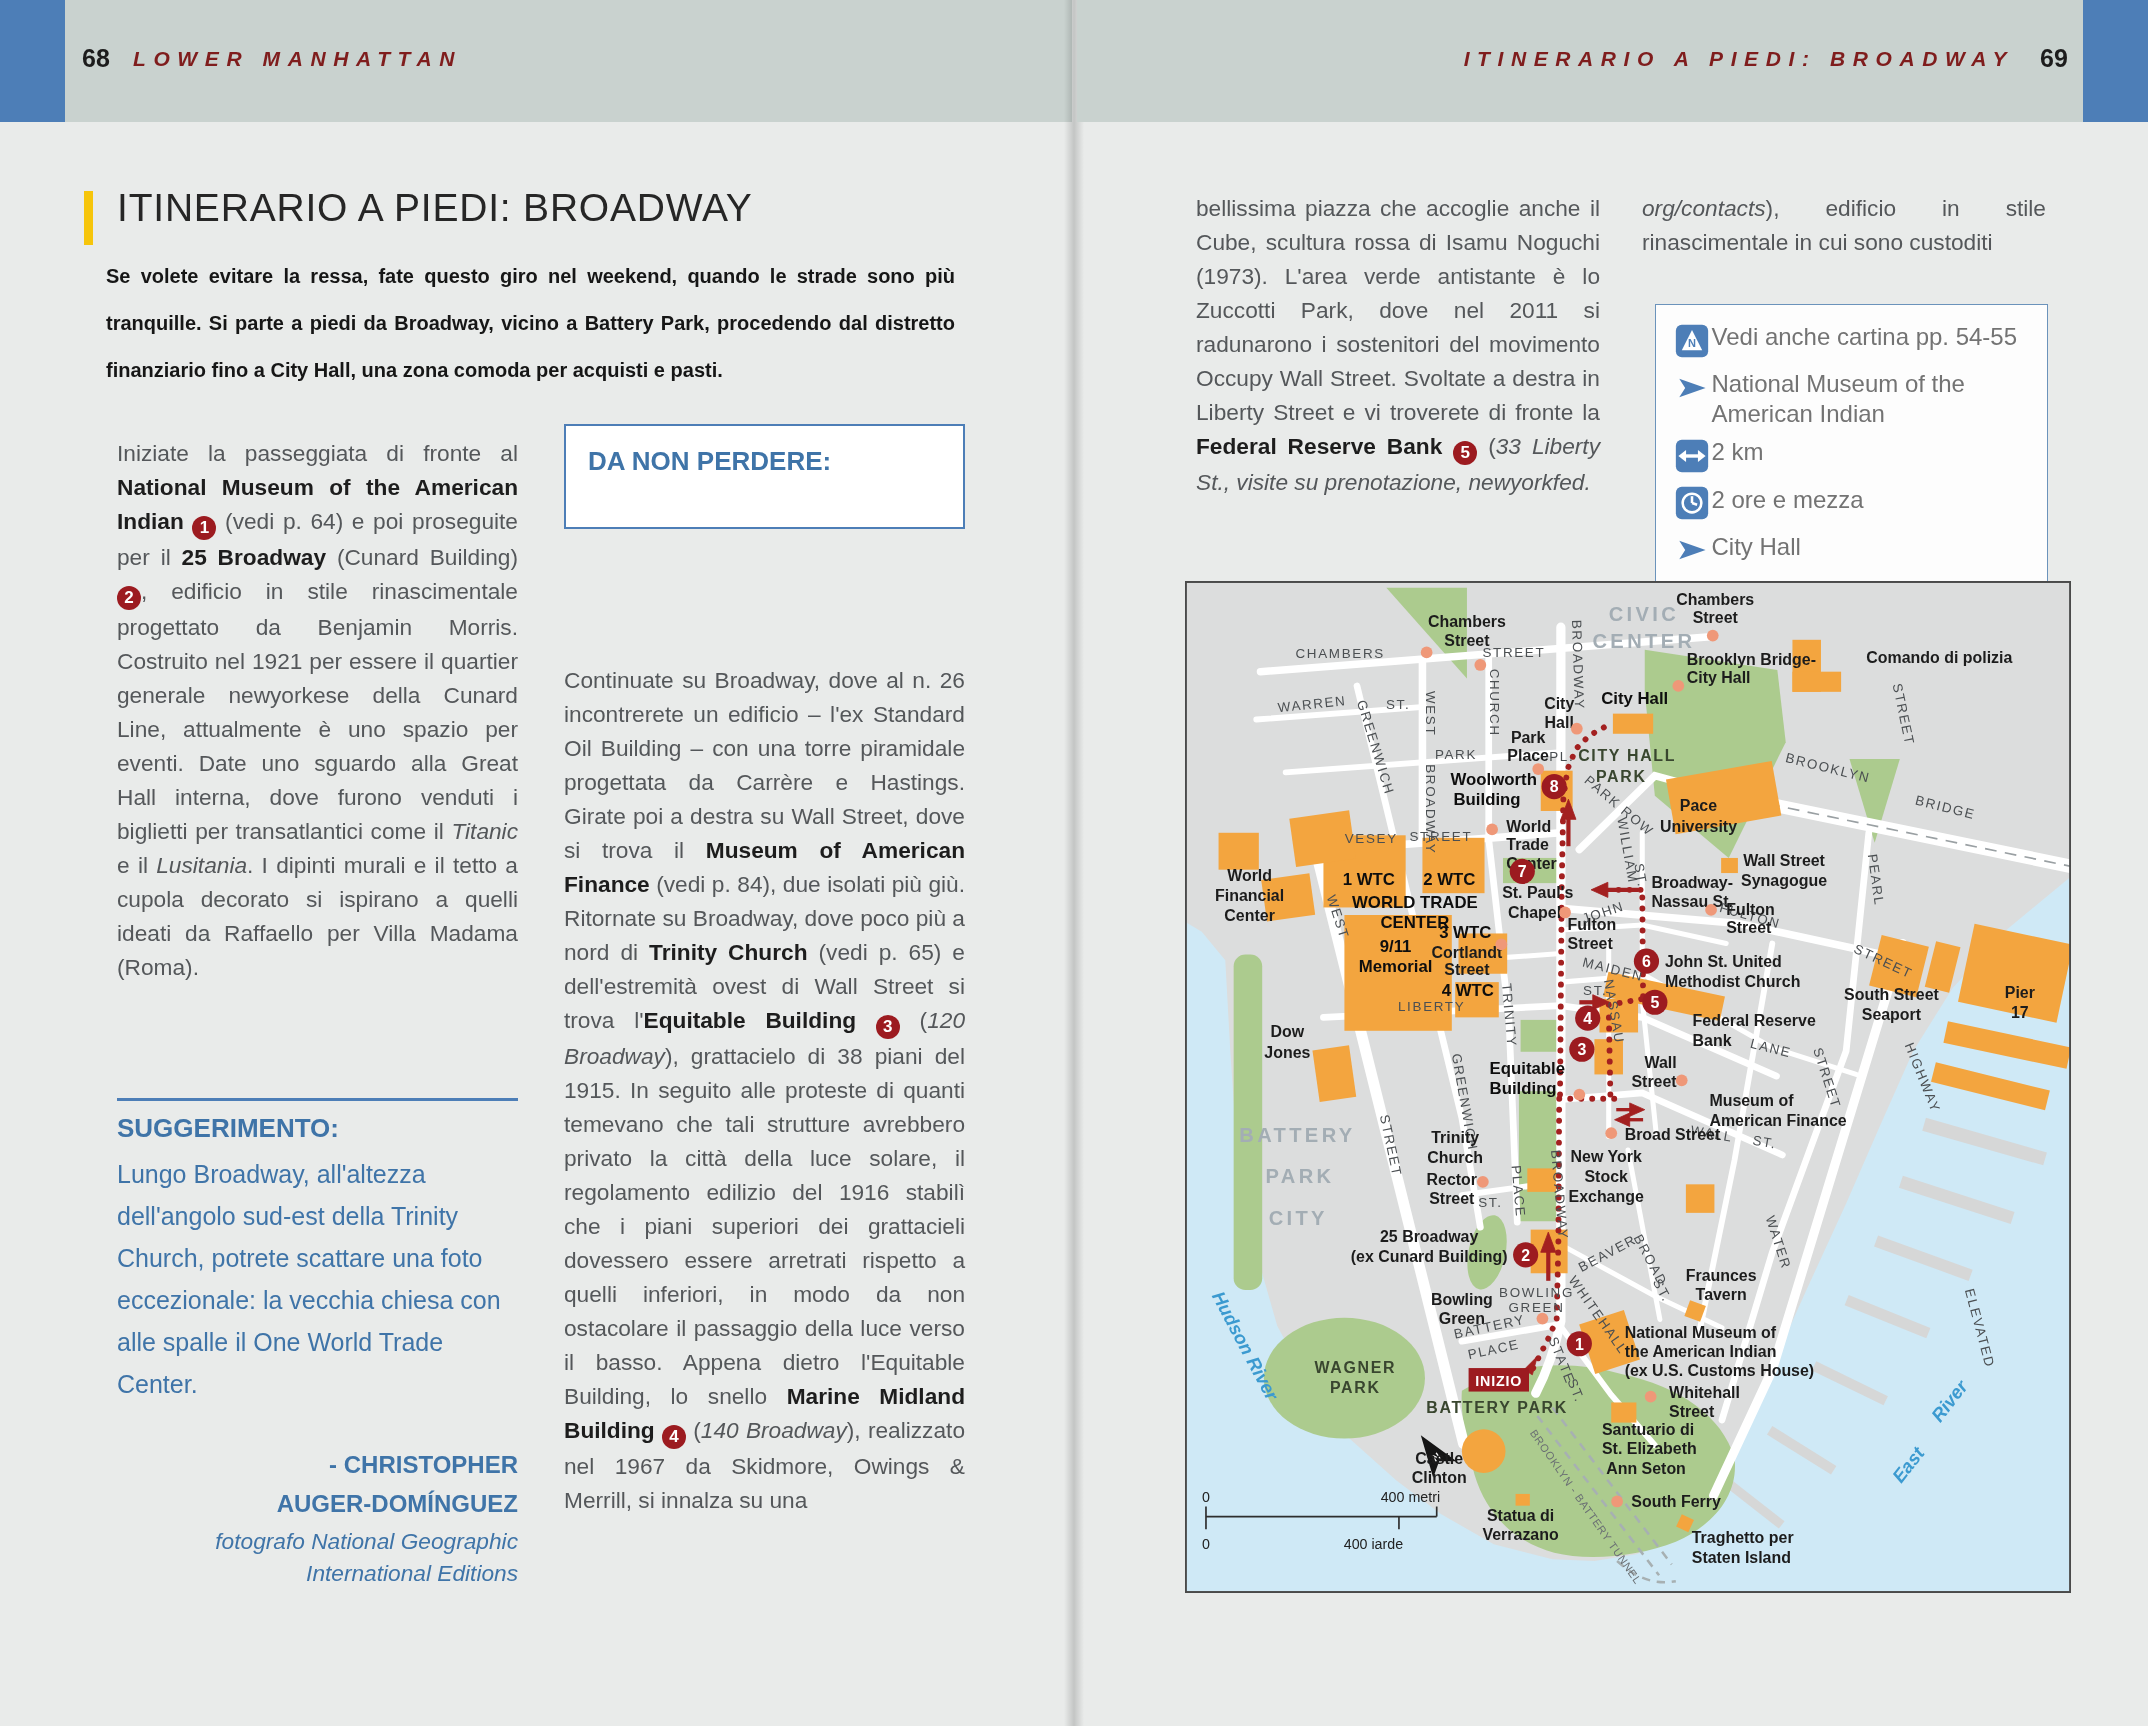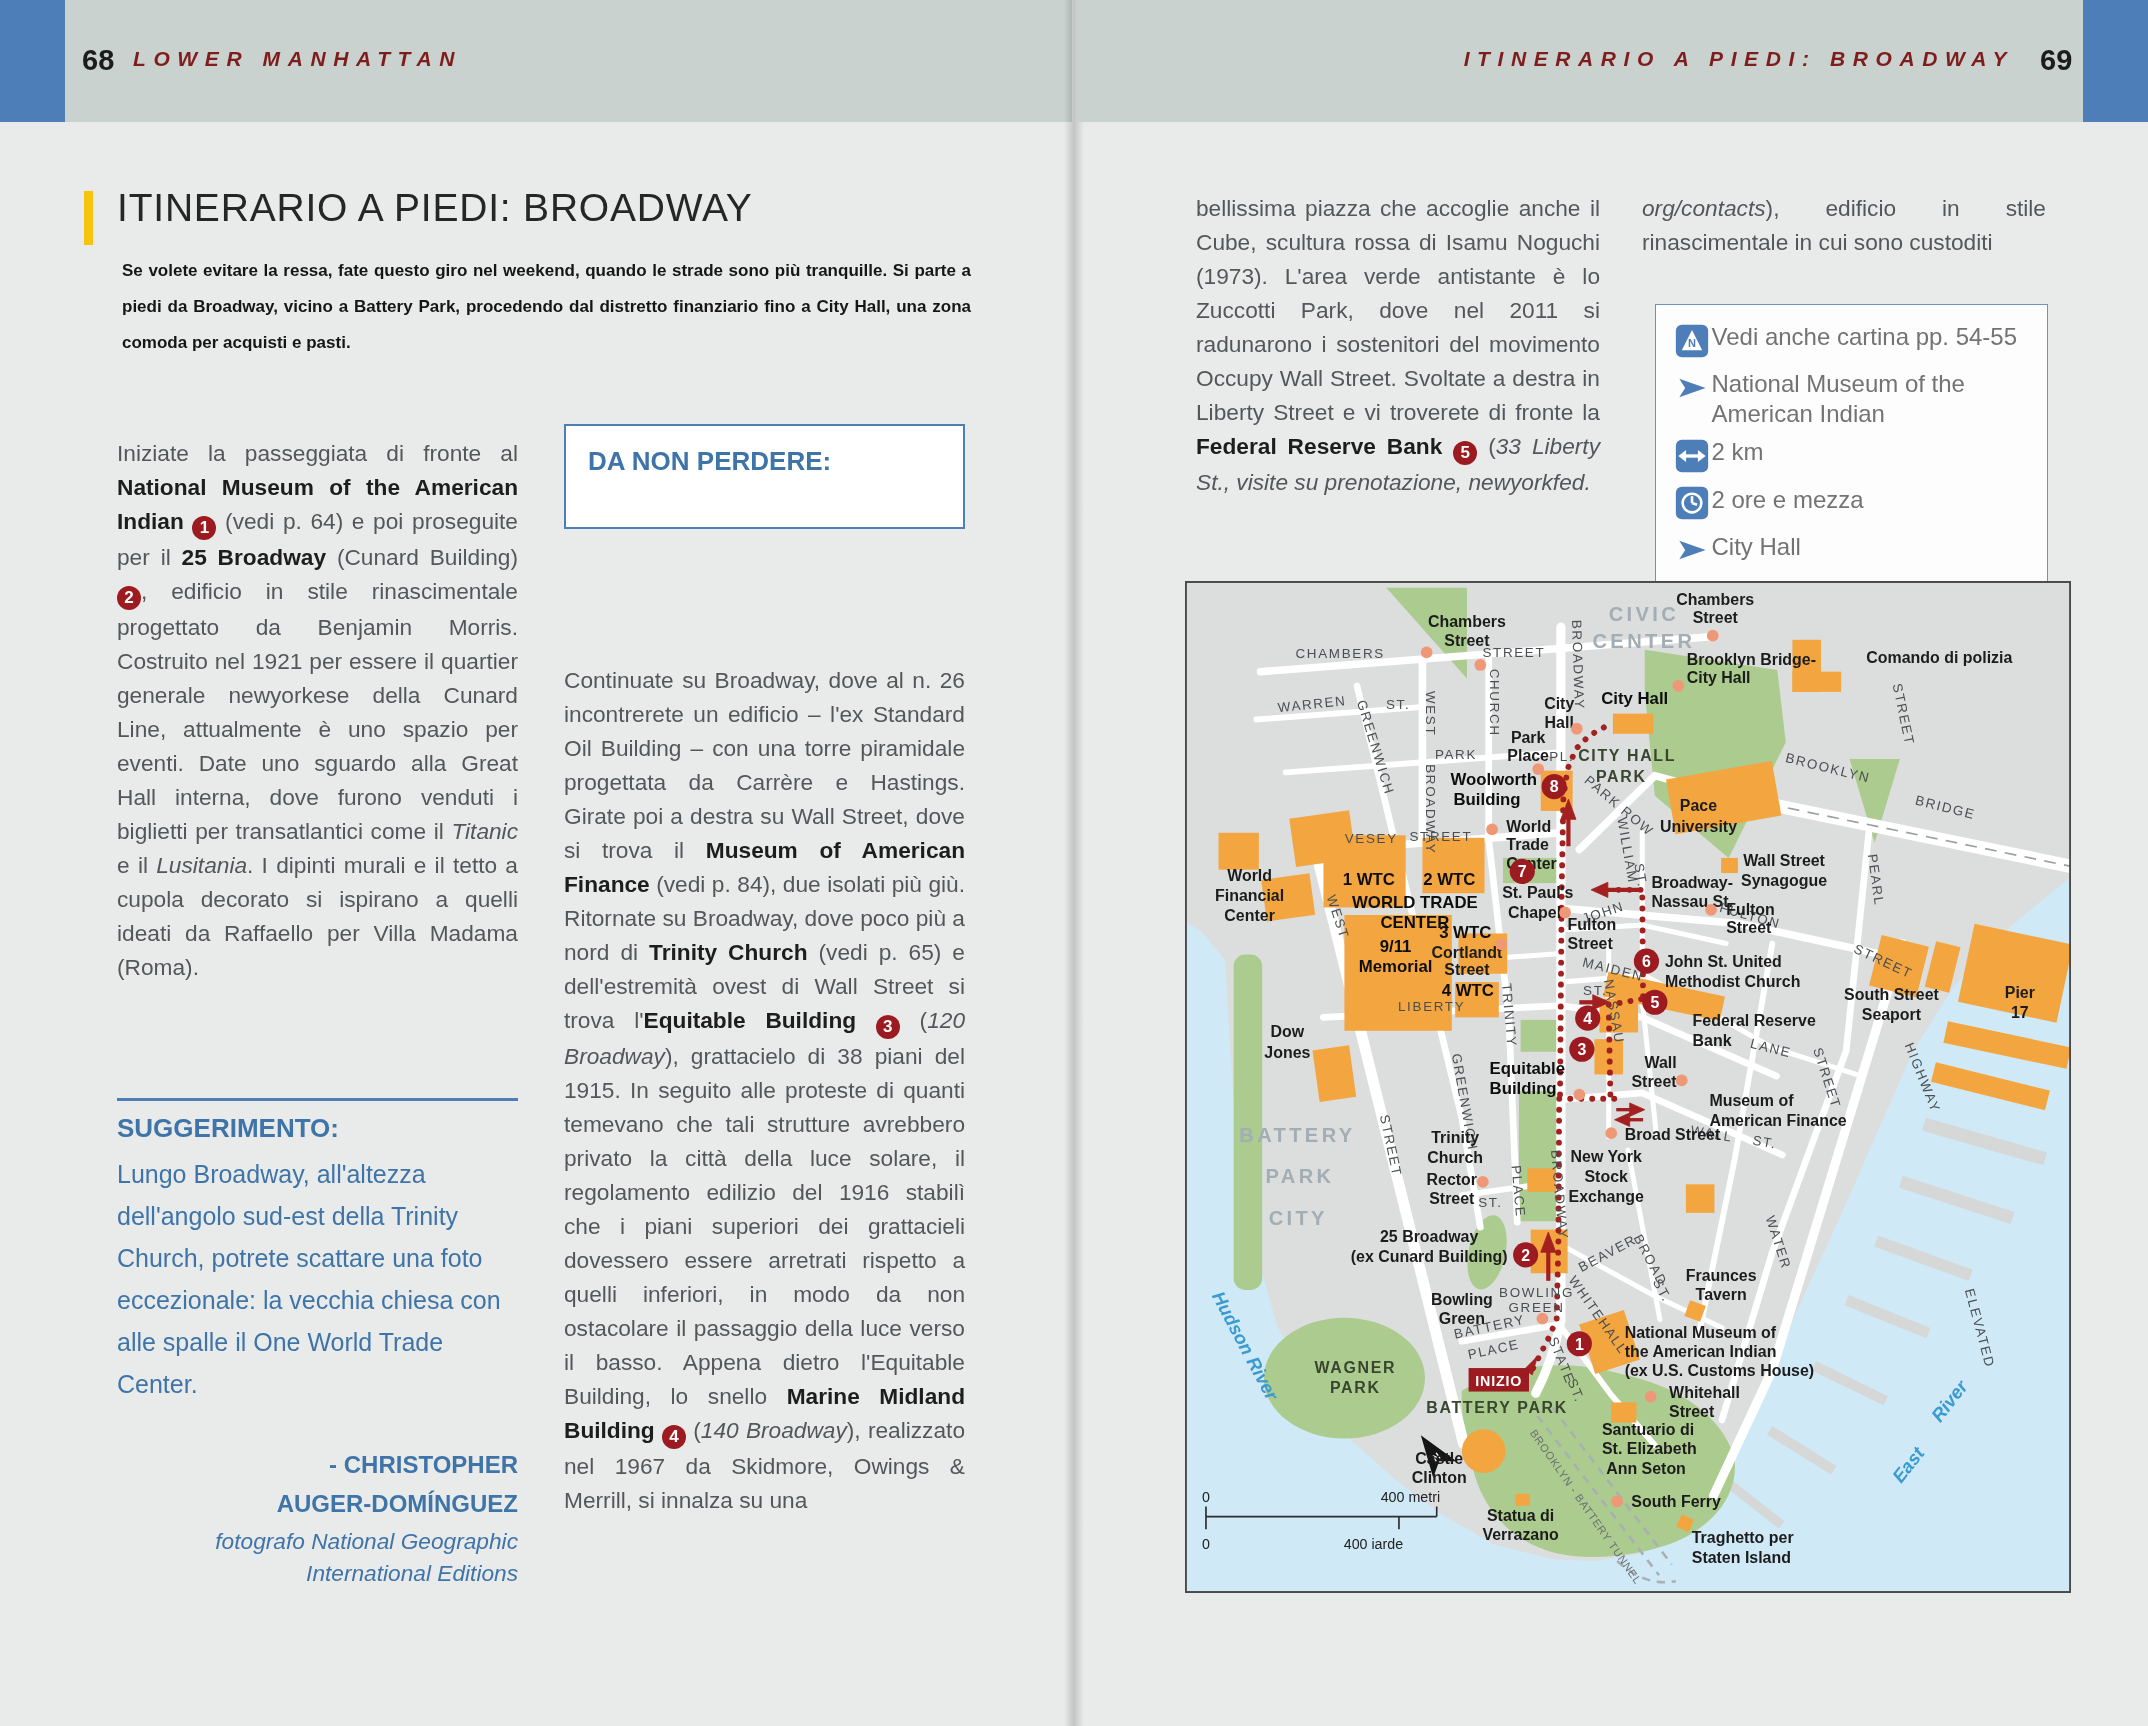--- a/index.html
+++ b/index.html
@@ -10,28 +10,28 @@
   }
   html,body{margin:0;padding:0;}
   body{width:2148px;height:1727px;position:relative;background:var(--page-bg);
        font-family:"Liberation Sans",sans-serif;color:var(--text-gray);overflow:hidden;}
   .abs{position:absolute;}
   
   .band{position:absolute;top:0;height:122px;background:var(--band-gray);}
   .band-left{left:0;width:1072px;}
   .band-right{left:1077px;width:1072px;}
   .blue-block{position:absolute;top:0;width:65px;height:122px;background:var(--accent-blue);}
-  .pagenum{position:absolute;top:44px;font-size:29px;font-weight:700;color:#1c1c1c;}
+  .pagenum{position:absolute;top:44px;font-size:25px;font-weight:700;color:#1c1c1c;}
   .section-head{position:absolute;top:47px;font-size:21px;font-weight:700;letter-spacing:7.6px;color:#7f1d1d;font-style:italic;}
   .gutter{position:absolute;left:1064px;top:0;width:20px;height:1727px;
           background:linear-gradient(to right,rgba(0,0,0,0),rgba(0,0,0,0.16),rgba(0,0,0,0));}
   
   .yellow-bar{position:absolute;left:84px;top:191px;width:9.2px;height:54px;background:#f6c50b;}
   .page-title{position:absolute;left:117px;top:186px;font-size:39px;font-weight:400;color:#262626;letter-spacing:0.8px;}
-  .intro{position:absolute;left:122px;top:253px;width:849px;font-size:17px;line-height:36px;
+  .intro{position:absolute;left:106px;top:253px;width:849px;font-size:20px;line-height:47px;
          font-weight:700;color:#161616;text-align:justify;}
   
   .col{position:absolute;font-size:22.7px;line-height:34px;text-align:justify;color:var(--text-gray);}
   .col .b{font-weight:700;color:var(--text-dark);}
   .col .i{font-style:italic;}
   .mk{display:inline-block;width:24px;height:24px;border-radius:50%;background:var(--marker-red);
       color:#fff;font-weight:700;font-size:17px;line-height:24px;text-align:center;vertical-align:-4.2px;}
   
   .keep-box{position:absolute;left:564px;top:424px;width:401px;box-sizing:border-box;
             background:#fff;border:2.5px solid var(--accent-blue);padding:20px 22px 37px 22px;}

